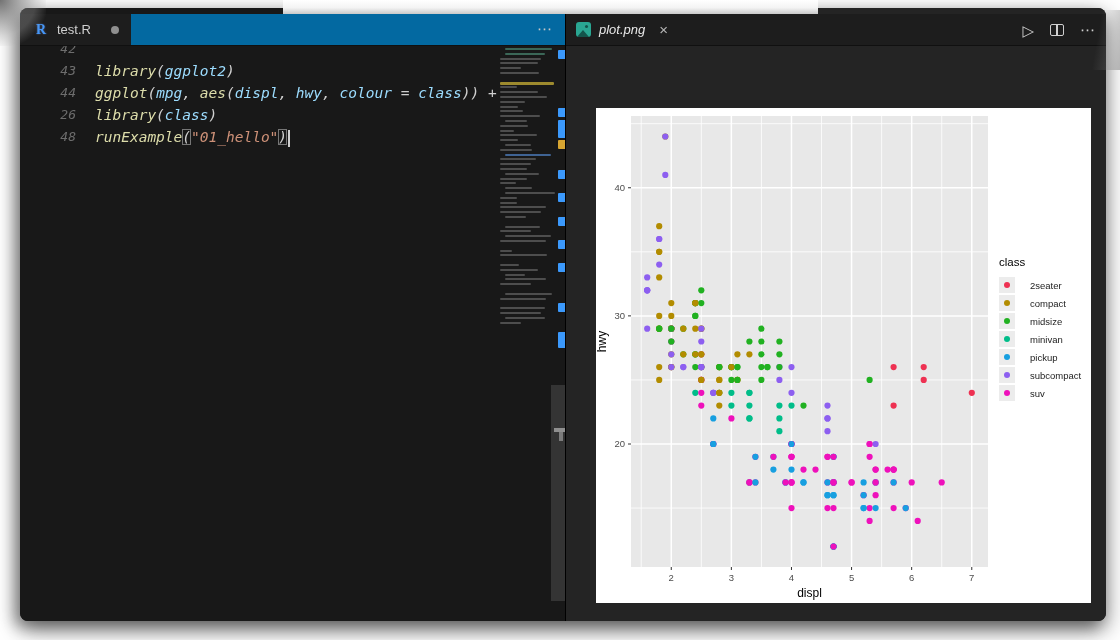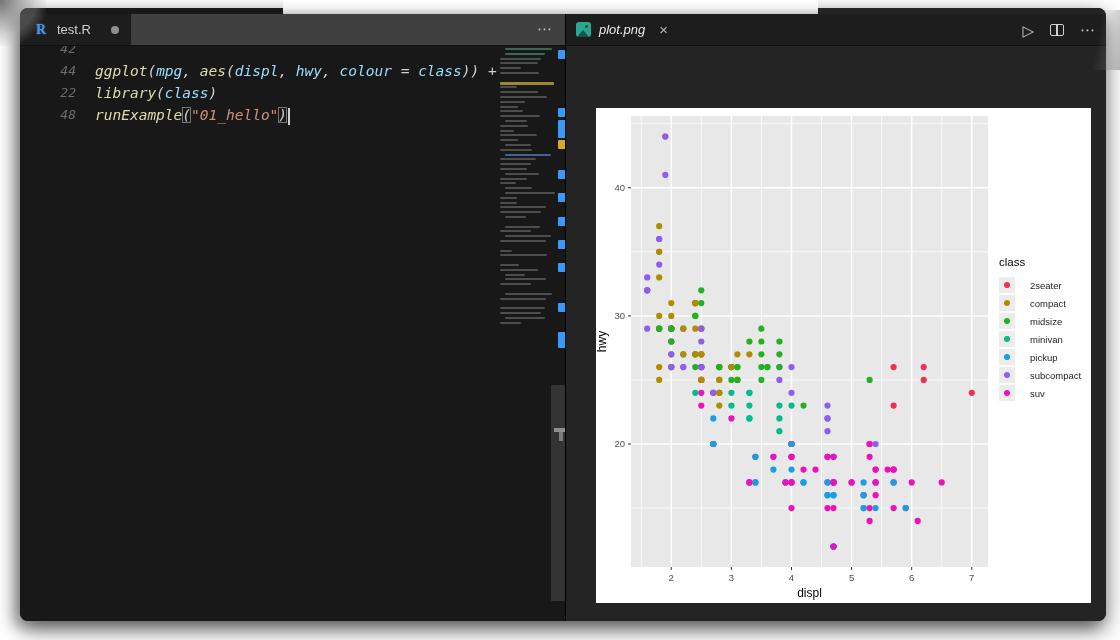--- a/index.html
+++ b/index.html
@@ -15,21 +15,21 @@
   
   .back-window-strip { position:absolute; left:283px; top:0; width:535px; height:14px;
     background:linear-gradient(#ffffff 0%, #f4f4f4 55%, #c9c9c9 100%); z-index:5; }
   .corner-shade-tl { position:absolute; left:0; top:0; width:46px; height:46px;
     background:radial-gradient(circle at 0 0, rgba(90,90,90,.85), rgba(160,160,160,.35) 55%, transparent 75%); z-index:6; }
   .corner-shade-tr { position:absolute; right:0; top:10px; width:30px; height:60px;
     background:linear-gradient(100deg, transparent 30%, rgba(120,120,120,.5)); z-index:6; }
 
   
   .left-pane { position:absolute; left:0; top:0; width:545px; height:613px; background:#181818; }
-  .tabbar { position:absolute; left:0; top:6px; width:100%; height:32px; background:#404040;
+  .tabbar { position:absolute; left:0; top:6px; width:100%; height:32px; background:#0369a1;
     border-bottom:1px solid #101010; z-index:4; display:flex; align-items:center; }
   .tab { display:flex; align-items:center; height:100%; padding:0 12px; background:#1d1d1d; }
   .tab-title { color:#cfcfcf; font-size:13px; margin-left:7px; }
   .r-logo { width:18px; height:16px; color:#4596f7; font-weight:bold; font-size:14px;
     font-family:"Liberation Serif", serif; text-align:center; line-height:16px;
     text-shadow:0 0 2px rgba(120,170,255,.5); }
   .dirty-dot { width:8px; height:8px; border-radius:50%; background:#8f8f8f; margin-left:20px; }
   .tab-more { position:absolute; right:12px; top:0; height:32px; line-height:30px;
     color:#c8c8c8; font-size:15px; letter-spacing:1px; }
 
@@ -86,22 +86,23 @@
 <body>
 
 <div class="page">
 
   <div class="app-window">
 
     <div class="left-pane">
 
       <div class="code-area" id="code-area">
           <div class="code-line"><span class="line-num">42</span><span class="line-code"></span></div>
+          <div class="code-line"><span class="line-num">43</span><span class="line-code"><span class="tk-fn">library</span><span class="tk-pt">(</span><span class="tk-vr">ggplot2</span><span class="tk-pt">)</span></span></div>
           <div class="code-line"><span class="line-num">44</span><span class="line-code"><span class="tk-fn">ggplot</span><span class="tk-pt">(</span><span class="tk-vr">mpg</span><span class="tk-pt">, </span><span class="tk-fn">aes</span><span class="tk-pt">(</span><span class="tk-vr">displ</span><span class="tk-pt">, </span><span class="tk-vr">hwy</span><span class="tk-pt">, </span><span class="tk-vr">colour</span><span class="tk-pt"> = </span><span class="tk-vr">class</span><span class="tk-pt">)) +</span></span></div>
-          <div class="code-line"><span class="line-num">22</span><span class="line-code"><span class="tk-fn">library</span><span class="tk-pt">(</span><span class="tk-vr">class</span><span class="tk-pt">)</span></span></div>
+          <div class="code-line"><span class="line-num">26</span><span class="line-code"><span class="tk-fn">library</span><span class="tk-pt">(</span><span class="tk-vr">class</span><span class="tk-pt">)</span></span></div>
           <div class="code-line"><span class="line-num">48</span><span class="line-code"><span class="tk-fn">runExample</span><span class="tk-bk">(</span><span class="tk-st">"01_hello"</span><span class="tk-bk">)</span><span class="tk-cu"></span></span></div>
         </div>
 
       <div class="tabbar">
         <div class="tab">
           <span class="r-logo">R</span>
           <span class="tab-title">test.R</span>
           <span class="dirty-dot"></span>
         </div>
         <span class="tab-more">⋯</span>

